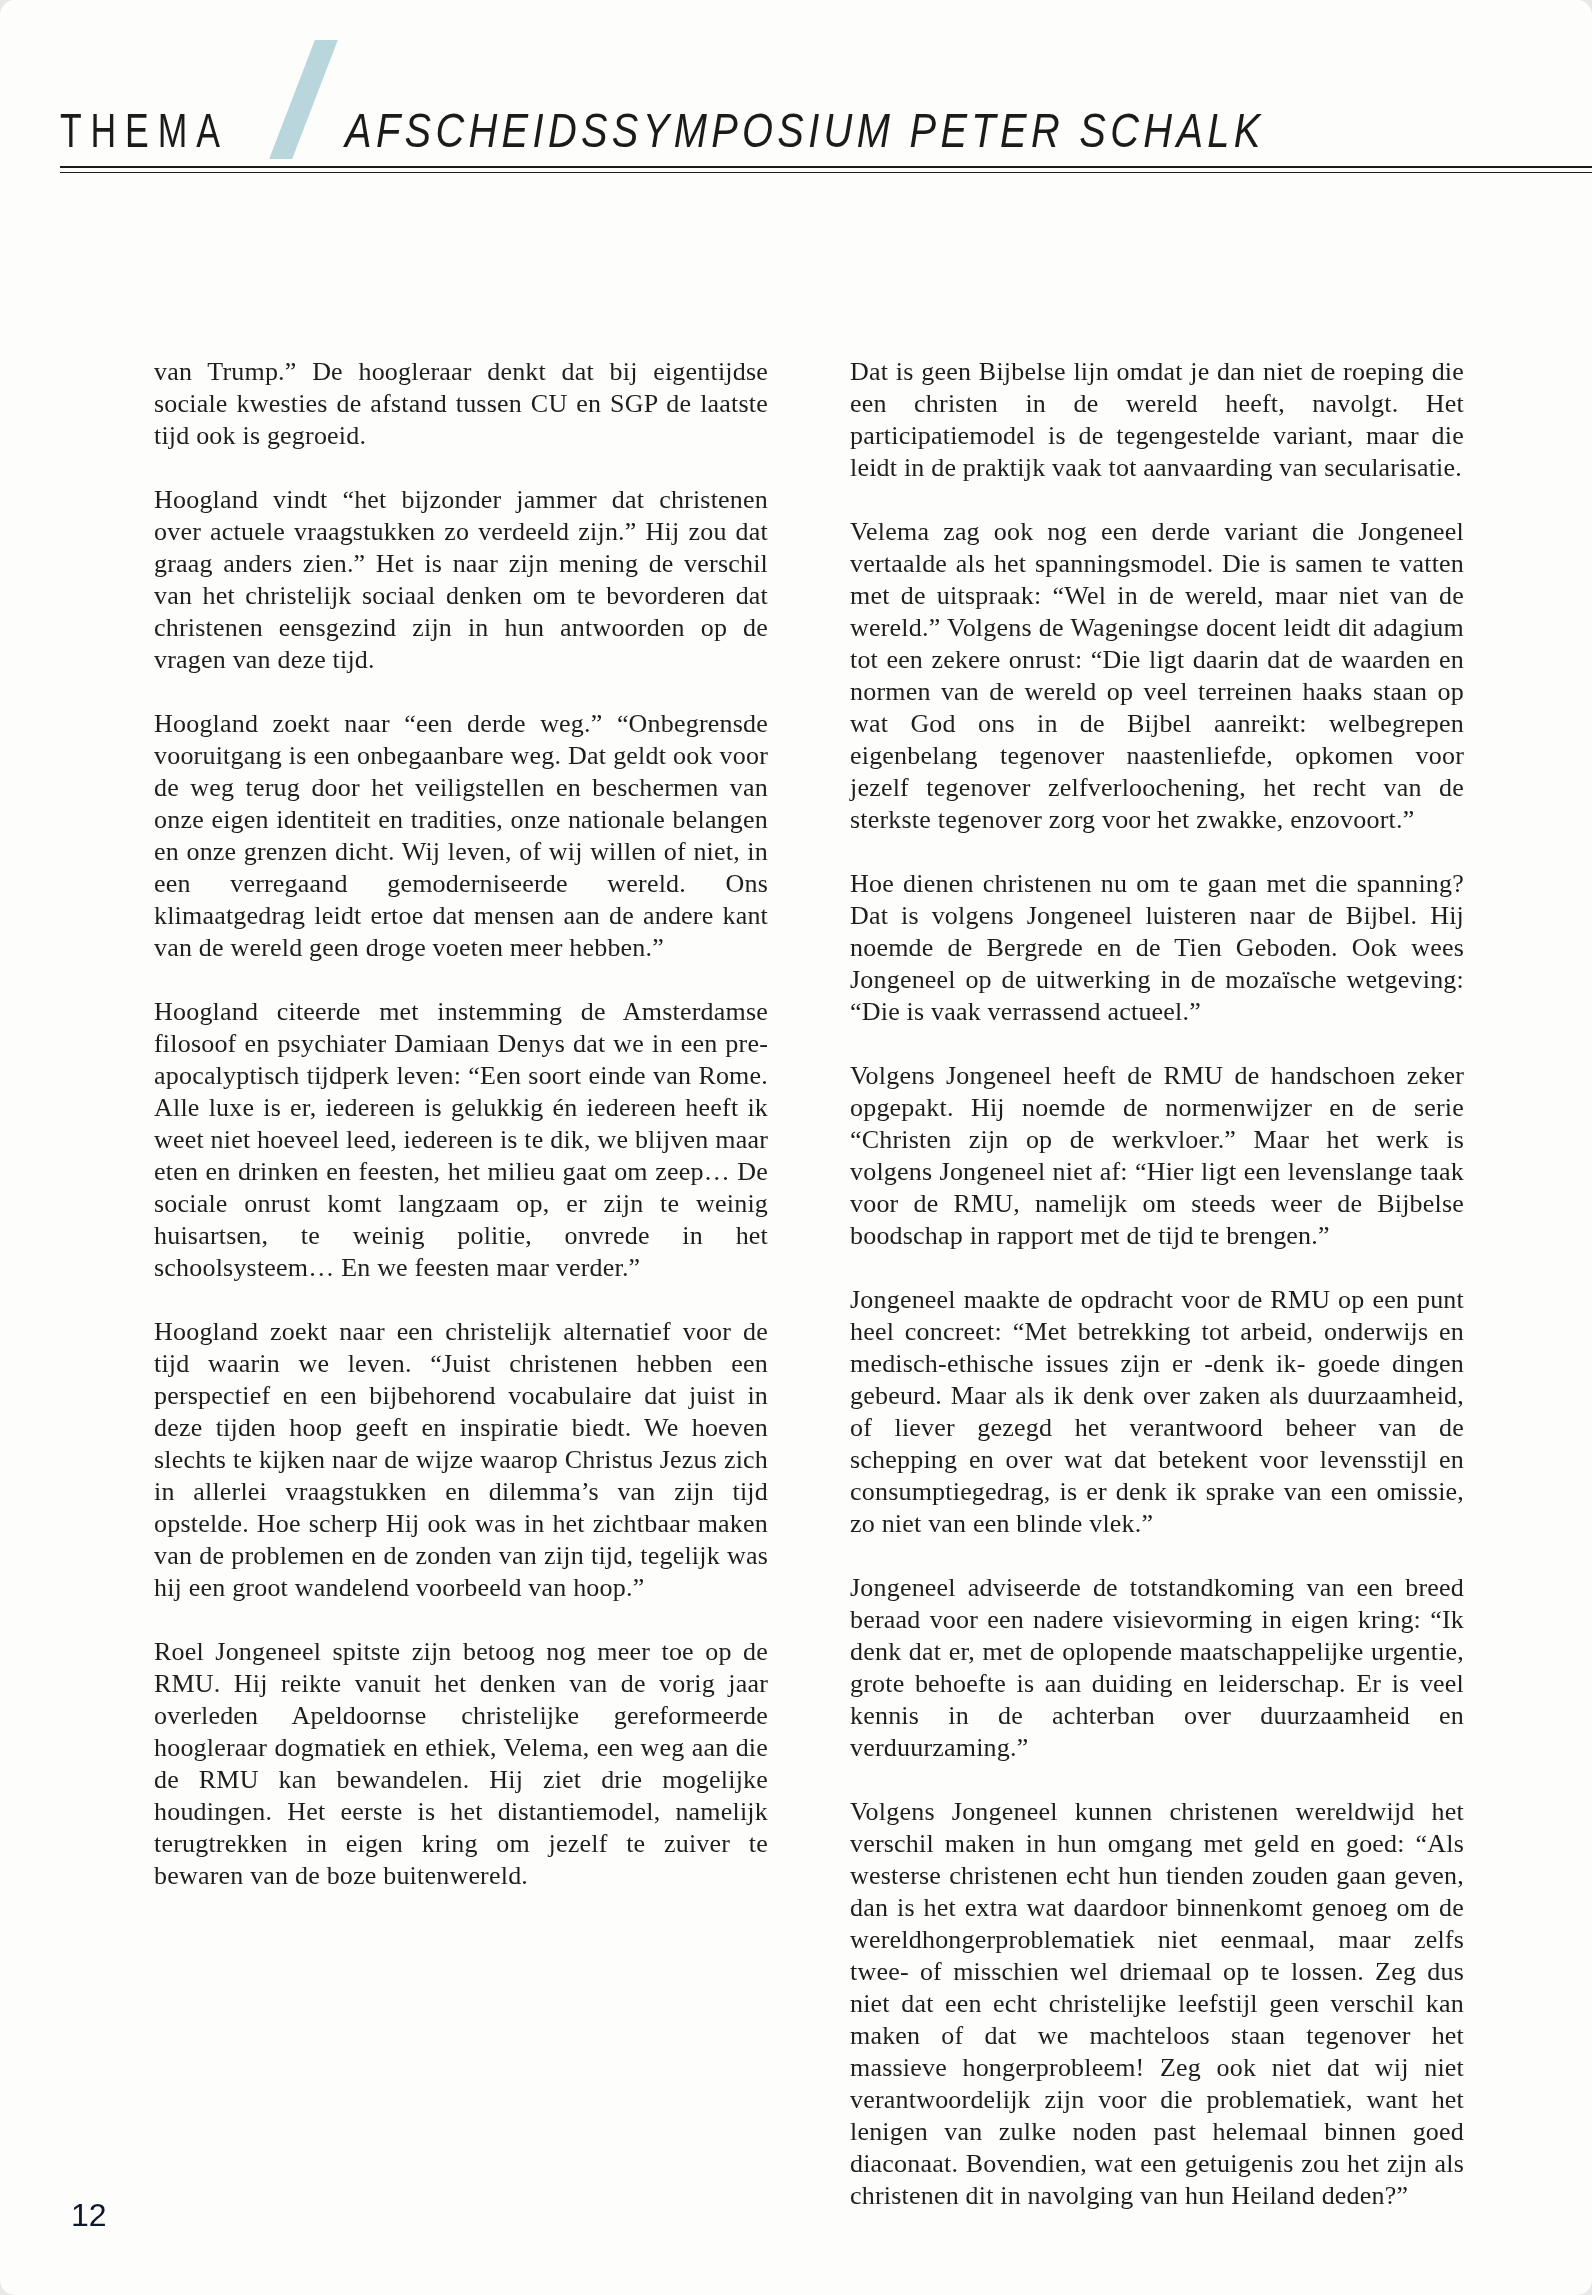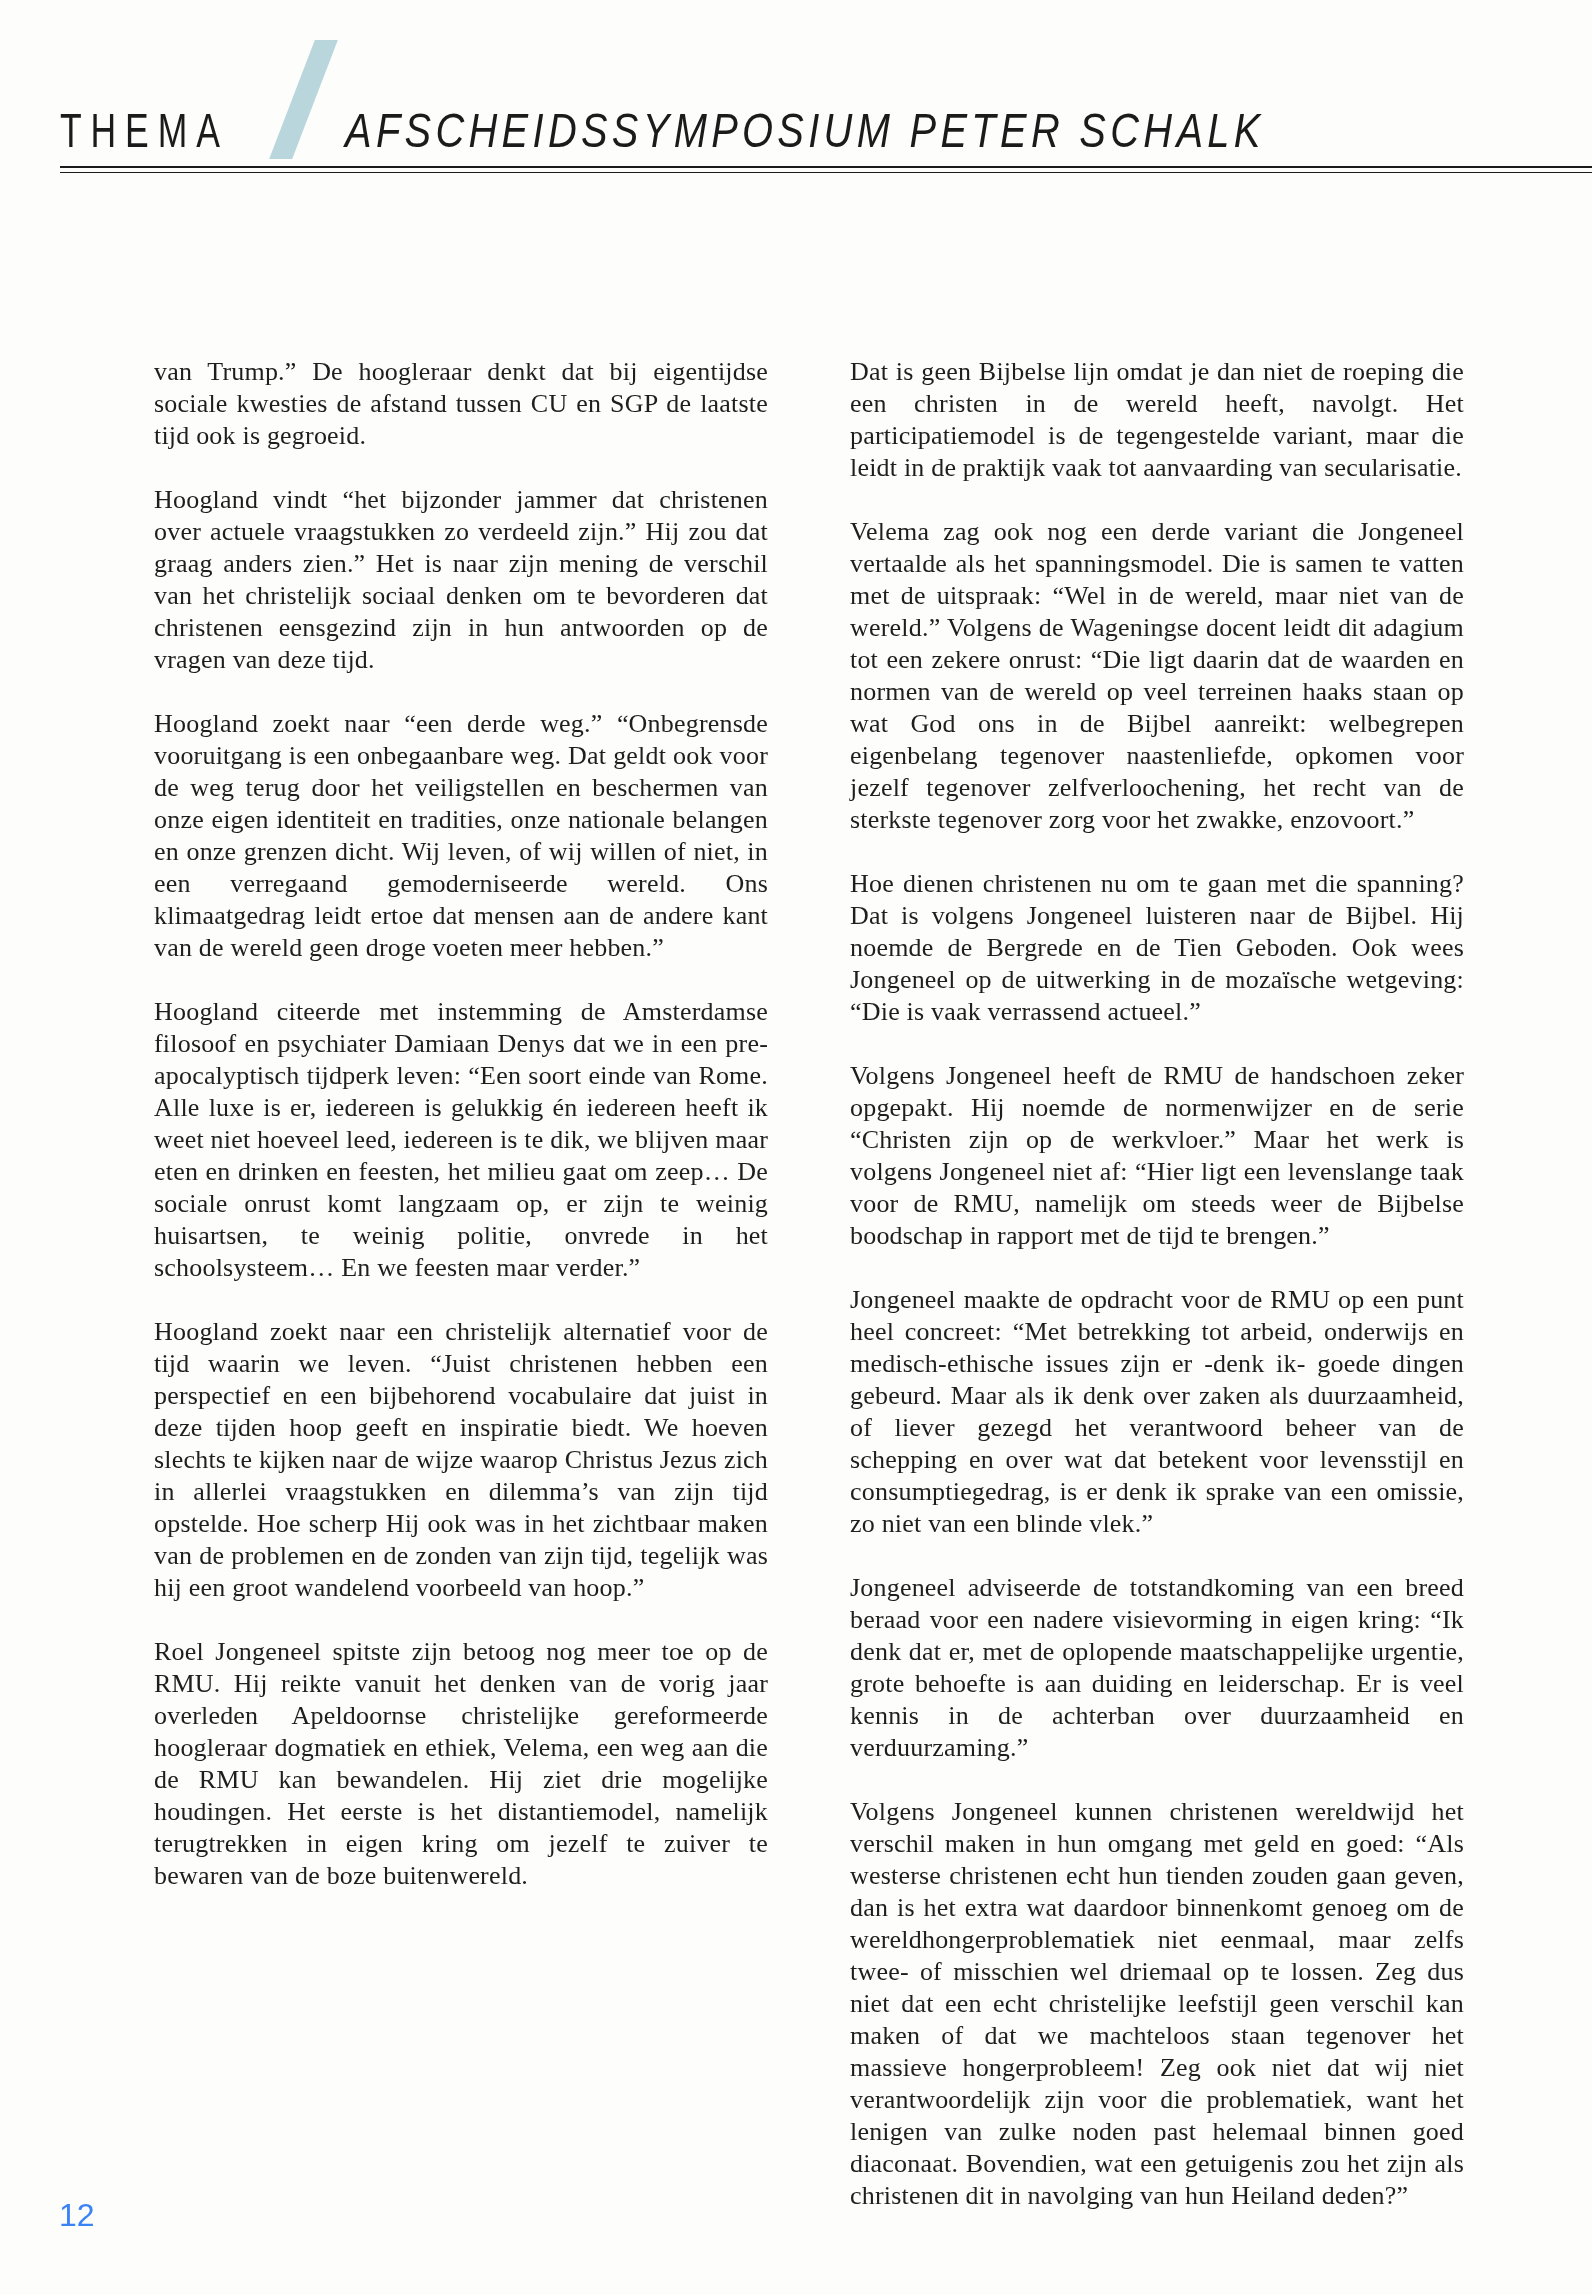--- a/index.html
+++ b/index.html
@@ -8,20 +8,21 @@
     background: #e8e8e8;
   }
   .page {
     position: relative;
     width: 1592px;
     height: 2295px;
     margin: 0 auto;
     background: #fdfdfc;
     overflow: hidden;
     font-family: "Liberation Serif", serif;
+    border-radius: 15px;
   }
 
   
   .header {
     position: absolute;
     left: 0; top: 0; right: 0;
     height: 181px;
   }
   .thema {
     position: absolute;
@@ -83,25 +84,25 @@
     font-size: 26px;
     line-height: 32px;
     text-align: justify;
     color: #1e1e1c;
     letter-spacing: 0.2px;
   }
 
   
   .page-number {
     position: absolute;
-    left: 59px;
+    left: 71px;
     top: 2197px;
     font-family: "Liberation Sans", sans-serif;
     font-size: 32px;
-    color: #3b82f6;
+    color: #0f172a;
   }
 </style>
 </head>
 <body>
 
 <div class="page">
 
   <div class="header">
     <div class="thema">THEMA</div>
     <div class="slash" style="background-color: rgb(184, 214, 220);"></div>

